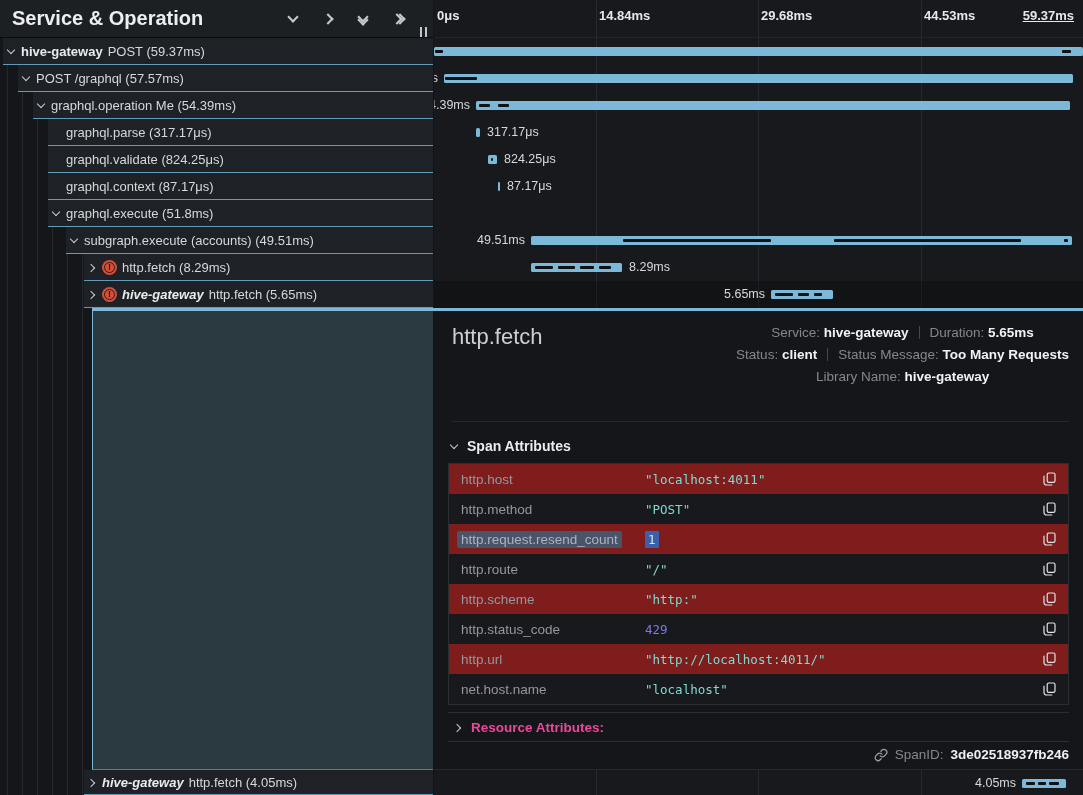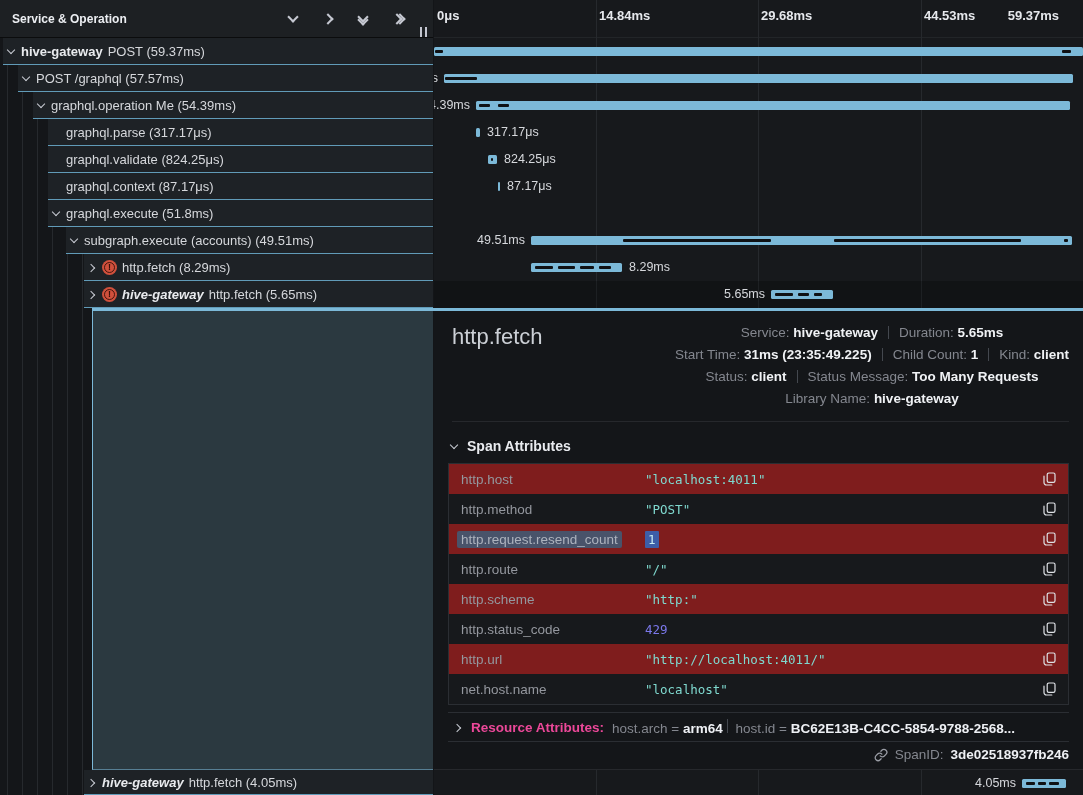--- a/index.html
+++ b/index.html
@@ -3,21 +3,21 @@
 <meta charset="utf-8">
 <style>
   *{margin:0;padding:0;box-sizing:border-box}
   html,body{width:1083px;height:795px;overflow:hidden}
   body{background:#131518;font-family:"Liberation Sans",sans-serif;color:#d6d8dc;position:relative}
   .app{position:absolute;inset:0}
 
   
   .leftpanel{position:absolute;left:0;top:0;width:433px;height:795px;background:#141619;border-right:1px solid #0a0b0c}
   .lheader{position:absolute;left:0;top:0;width:433px;height:38px;background:#1d2023;border-bottom:1px solid #0b0c0d;display:flex;align-items:center;padding:0 12px;z-index:6}
-  .lheader .ttl{font-size:12px;font-weight:700;color:#eceef2;flex:1}
+  .lheader .ttl{font-size:20px;font-weight:700;color:#eceef2;flex:1}
   .hicons{display:flex;align-items:center;gap:17px;margin-right:14px}
   .hic{width:18px;height:16px;display:flex;align-items:center;justify-content:center;cursor:pointer}
   .chv{display:inline-block;width:8px;height:8px;border-right:2px solid #c6c9d2;border-bottom:2px solid #c6c9d2}
   .chv.d{transform:rotate(45deg);margin-top:-4px}
   .chv.r{transform:rotate(-45deg)}
   .dbl-d{display:flex;flex-direction:column;gap:0}
   .dbl-d .chv.d{margin-top:-5px}
   .dbl-d .chv.d:first-child{margin-top:0}
   .dbl-r{display:flex;flex-direction:row}
   .dbl-r .chv.r{margin-left:-5px}
@@ -87,21 +87,21 @@
 
 <div class="app">
 
   <div class="rightbg"></div>
   <div class="rulerline"></div>
   <div id="ruler">
       <span class="rlab" style="left: 437px;">0μs</span>
       <span class="rlab" style="left: 599px;">14.84ms</span>
       <span class="rlab" style="left: 761px;">29.68ms</span>
       <span class="rlab" style="left: 924px;">44.53ms</span>
-      <span class="rlab" style="right: 24px;">59.37ms</span>
+      <span class="rlab" style="right: 9px; text-decoration: underline;">59.37ms</span>
     </div>
   <div id="gridlines">
       <div class="gl" style="left: 596px; top: 0px; height: 308px;"></div>
       <div class="gl" style="left: 596px; top: 770px; height: 25px;"></div>
       <div class="gl" style="left: 758px; top: 0px; height: 308px;"></div>
       <div class="gl" style="left: 758px; top: 770px; height: 25px;"></div>
       <div class="gl" style="left: 921px; top: 0px; height: 308px;"></div>
       <div class="gl" style="left: 921px; top: 770px; height: 25px;"></div>
     </div>
 
@@ -283,21 +283,20 @@
         </span>
     </div>
   </div>
 
   <div class="sel-topline"></div>
 
   <div class="detail">
     <div class="dtitle">http.fetch</div>
     <div class="dmeta" id="dmeta">
         <div><span>Service: </span><b>hive-gateway</b><span class="msep"></span><span>Duration: </span><b>5.65ms</b></div>
-        <div><span>Start Time: </span><b>31ms (23:35:49.225)</b><span class="msep"></span><span>Child Count: </span><b>1</b><span class="msep"></span><span>Kind: </span><b>client</b></div>
         <div><span>Status: </span><b>client</b><span class="msep"></span><span>Status Message: </span><b>Too Many Requests</b></div>
         <div><span>Library Name: </span><b>hive-gateway</b></div>
       </div>
     <div class="ddiv"></div>
     <div class="sechdr">
       <span class="tchev down"></span>
       <span>Span Attributes</span>
     </div>
     <div class="attrs" id="attrs">
         <div class="arow">
@@ -377,21 +376,20 @@
             <svg width="13" height="14" viewBox="0 0 13 14" fill="none">
               <rect x="4.2" y="1" width="7.8" height="9.4" rx="1.6" stroke="#dfe2e6" stroke-width="1.2"></rect>
               <path d="M8.8 13H3.4A2.4 2.4 0 0 1 1 10.6V4.2" stroke="#dfe2e6" stroke-width="1.2" stroke-linecap="round"></path>
             </svg>
           </span>
         </div>
       </div>
     <div class="res" id="resrow">
       <span class="tchev right"></span>
       <span class="rt">Resource Attributes:</span>
-      <span id="respairs"><span class="rk"> host.arch = </span><span class="rv">arm64</span><span class="rsep"></span><span class="rk"> host.id = </span><span class="rv">BC62E13B-C4CC-5854-9788-2568...</span></span>
     </div>
     <div class="sid">
       <span class="acopy">
         <svg width="14" height="14" viewBox="0 0 24 24" fill="none" stroke="#9a9da5" stroke-width="2.2" stroke-linecap="round">
           <path d="M10.5 13.5a5 5 0 0 0 7.2.3l2.8-2.8a5 5 0 0 0-7.1-7.1l-1.6 1.6"></path>
           <path d="M13.5 10.5a5 5 0 0 0-7.2-.3l-2.8 2.8a5 5 0 0 0 7.1 7.1l1.6-1.6"></path>
         </svg>
       </span>
       <span>SpanID:</span>
       <b>3de02518937fb246</b>

